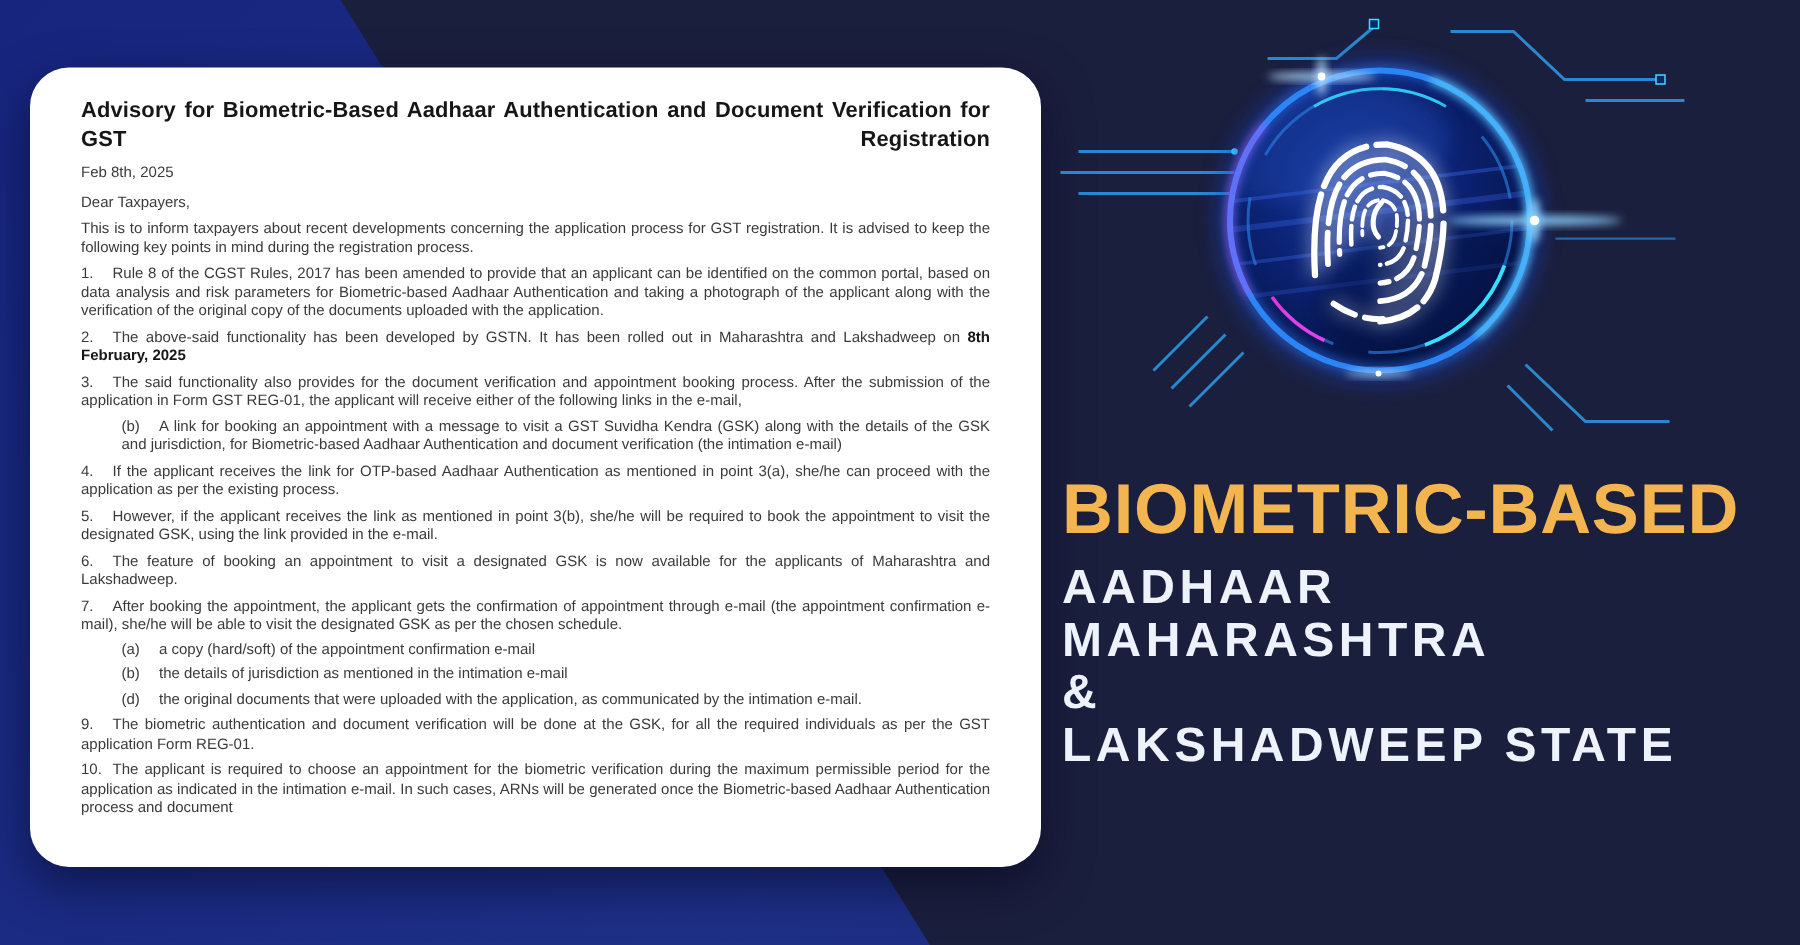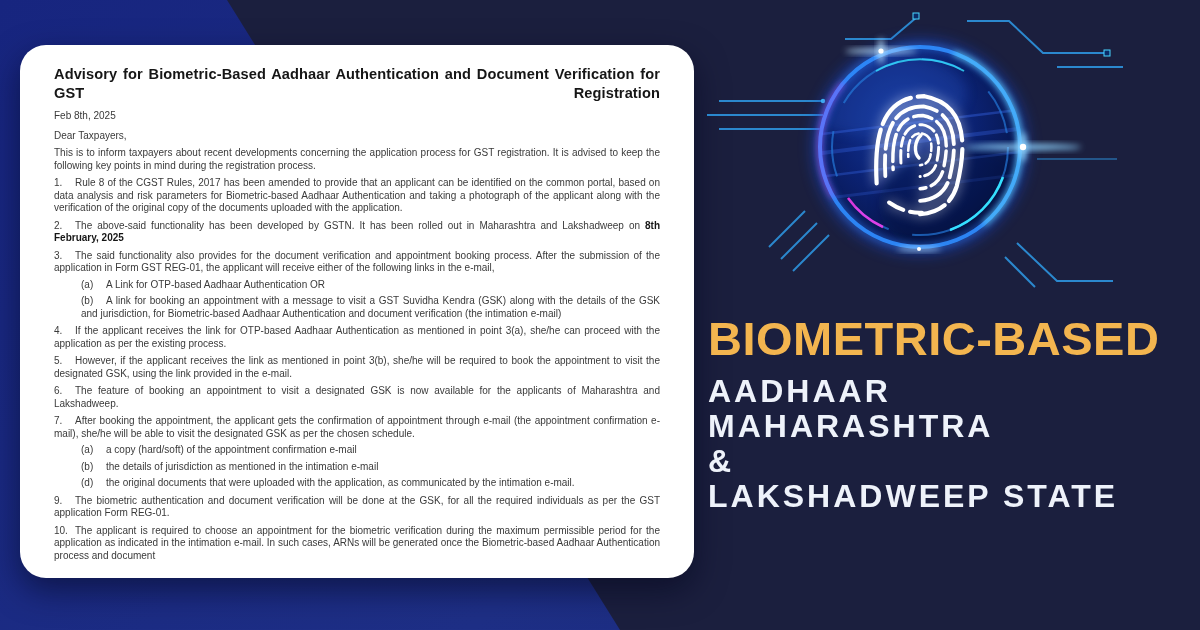--- a/index.html
+++ b/index.html
@@ -44,23 +44,20 @@
       <div class="para">This is to inform taxpayers about recent developments concerning the application process for GST registration. It is advised to keep the following key points in mind during the registration process.</div>
 
       <div class="para item">
         <span class="num">1.</span><span>Rule 8 of the CGST Rules, 2017 has been amended to provide that an applicant can be identified on the common portal, based on data analysis and risk parameters for Biometric-based Aadhaar Authentication and taking a photograph of the applicant along with the verification of the original copy of the documents uploaded with the application.</span>
       </div>
       <div class="para item">
         <span class="num">2.</span><span>The above-said functionality has been developed by GSTN. It has been rolled out in Maharashtra and Lakshadweep on </span><b>8th February, 2025</b>
       </div>
       <div class="para item">
         <span class="num">3.</span><span>The said functionality also provides for the document verification and appointment booking process. After the submission of the application in Form GST REG-01, the applicant will receive either of the following links in the e-mail,</span>
-      </div>
-      <div class="sub">
-        <span class="slabel">(a)</span><span>A Link for OTP-based Aadhaar Authentication OR</span>
       </div>
       <div class="sub">
         <span class="slabel">(b)</span><span>A link for booking an appointment with a message to visit a GST Suvidha Kendra (GSK) along with the details of the GSK and jurisdiction, for Biometric-based Aadhaar Authentication and document verification (the intimation e-mail)</span>
       </div>
       <div class="para item">
         <span class="num">4.</span><span>If the applicant receives the link for OTP-based Aadhaar Authentication as mentioned in point 3(a), she/he can proceed with the application as per the existing process.</span>
       </div>
       <div class="para item">
         <span class="num">5.</span><span>However, if the applicant receives the link as mentioned in point 3(b), she/he will be required to book the appointment to visit the designated GSK, using the link provided in the e-mail.</span>
       </div>

